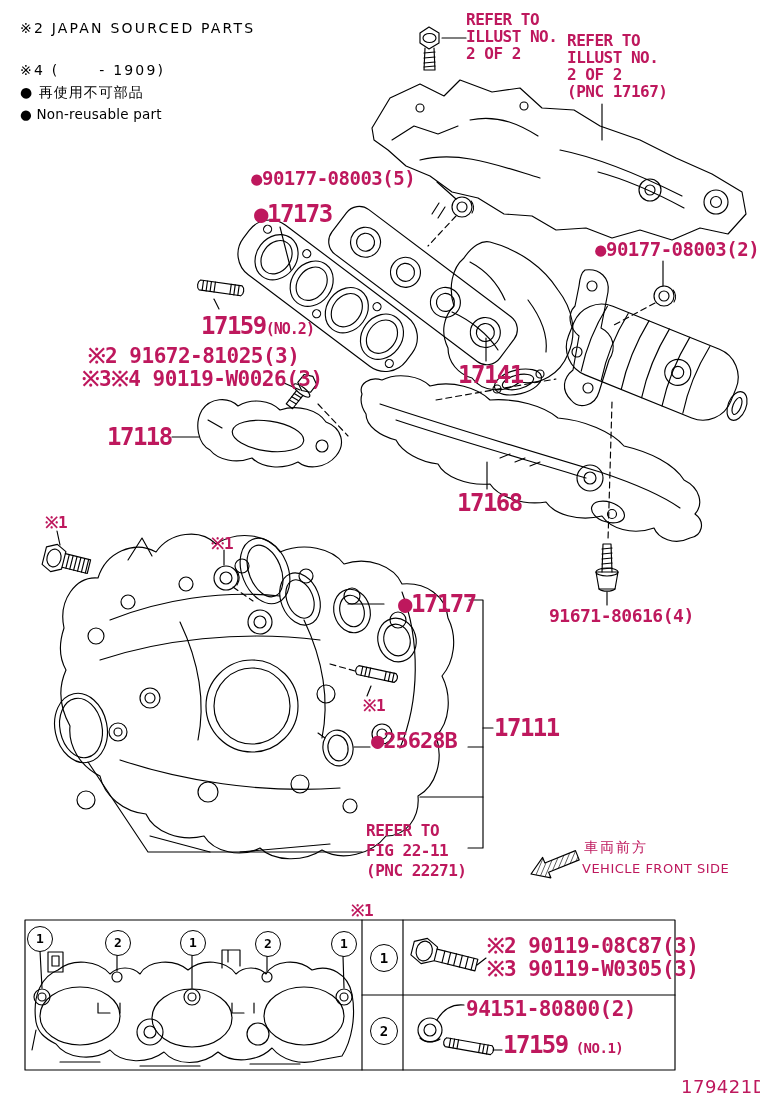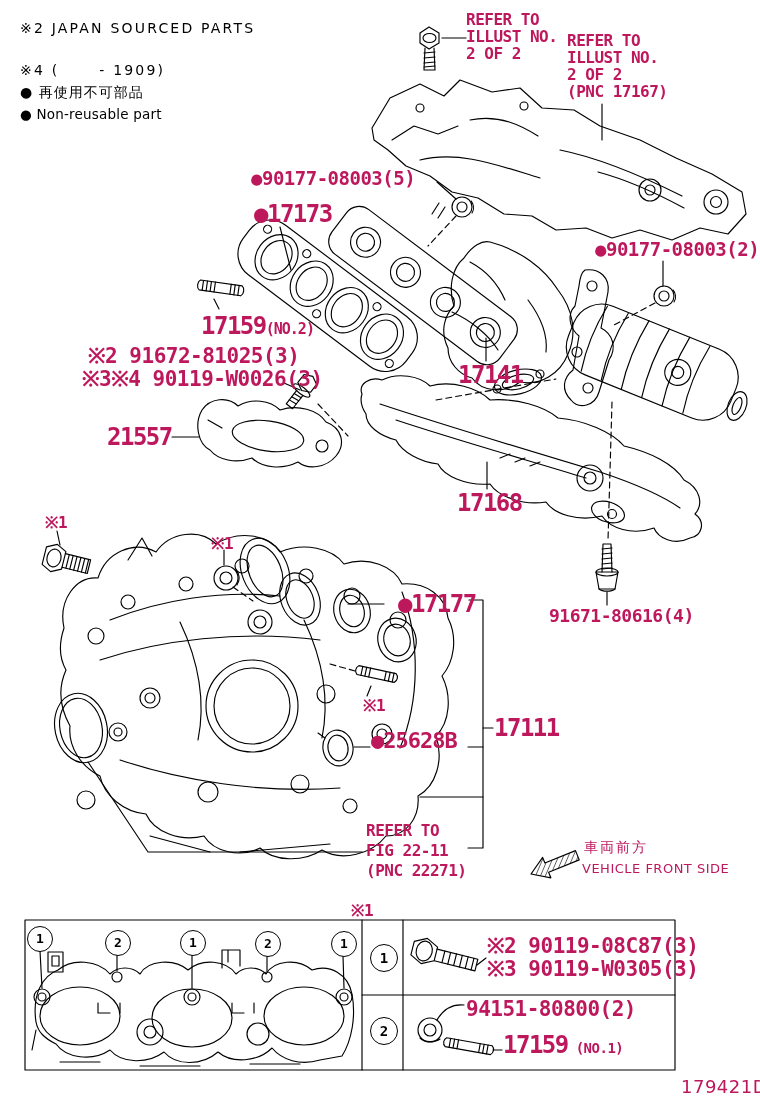--- a/index.html
+++ b/index.html
@@ -357,21 +357,21 @@
   <div class="lbl s19" style="left:251px;top:169px;">●90177-08003(5)</div>
   <div class="lbl s24" style="left:229px;top:202px;margin-left:25px;">●17173</div>
 
   <div class="lbl s24" style="left:201px;top:314px;"><span>17159</span><span class="s15n">(NO.2)</span></div>
 
   <div class="lbl s19" style="left:595px;top:240px;">●90177-08003(2)</div>
 
   <div class="lbl s17" style="left:88px;top:346px;">※2 91672-81025(3)</div>
   <div class="lbl s17" style="left:82px;top:369px;">※3※4 90119-W0026(3)</div>
 
-  <div class="lbl s24" style="left:107px;top:425px;">21557</div>
+  <div class="lbl s24" style="left:107px;top:425px;">17118</div>
   <div class="lbl s24" style="left:458px;top:363px;">17141</div>
   <div class="lbl s24" style="left:457px;top:491px;">17168</div>
 
   <div class="lbl s16" style="left:45px;top:514px;">※1</div>
   <div class="lbl s16" style="left:211px;top:535px;">※1</div>
   <div class="lbl s16" style="left:363px;top:697px;">※1</div>
 
   <div class="lbl s24" style="left:398px;top:592px;">●17177</div>
   <div class="lbl s18" style="left:549px;top:607px;">91671-80616(4)</div>
   <div class="lbl s22" style="left:371px;top:730px;">●25628B</div>

